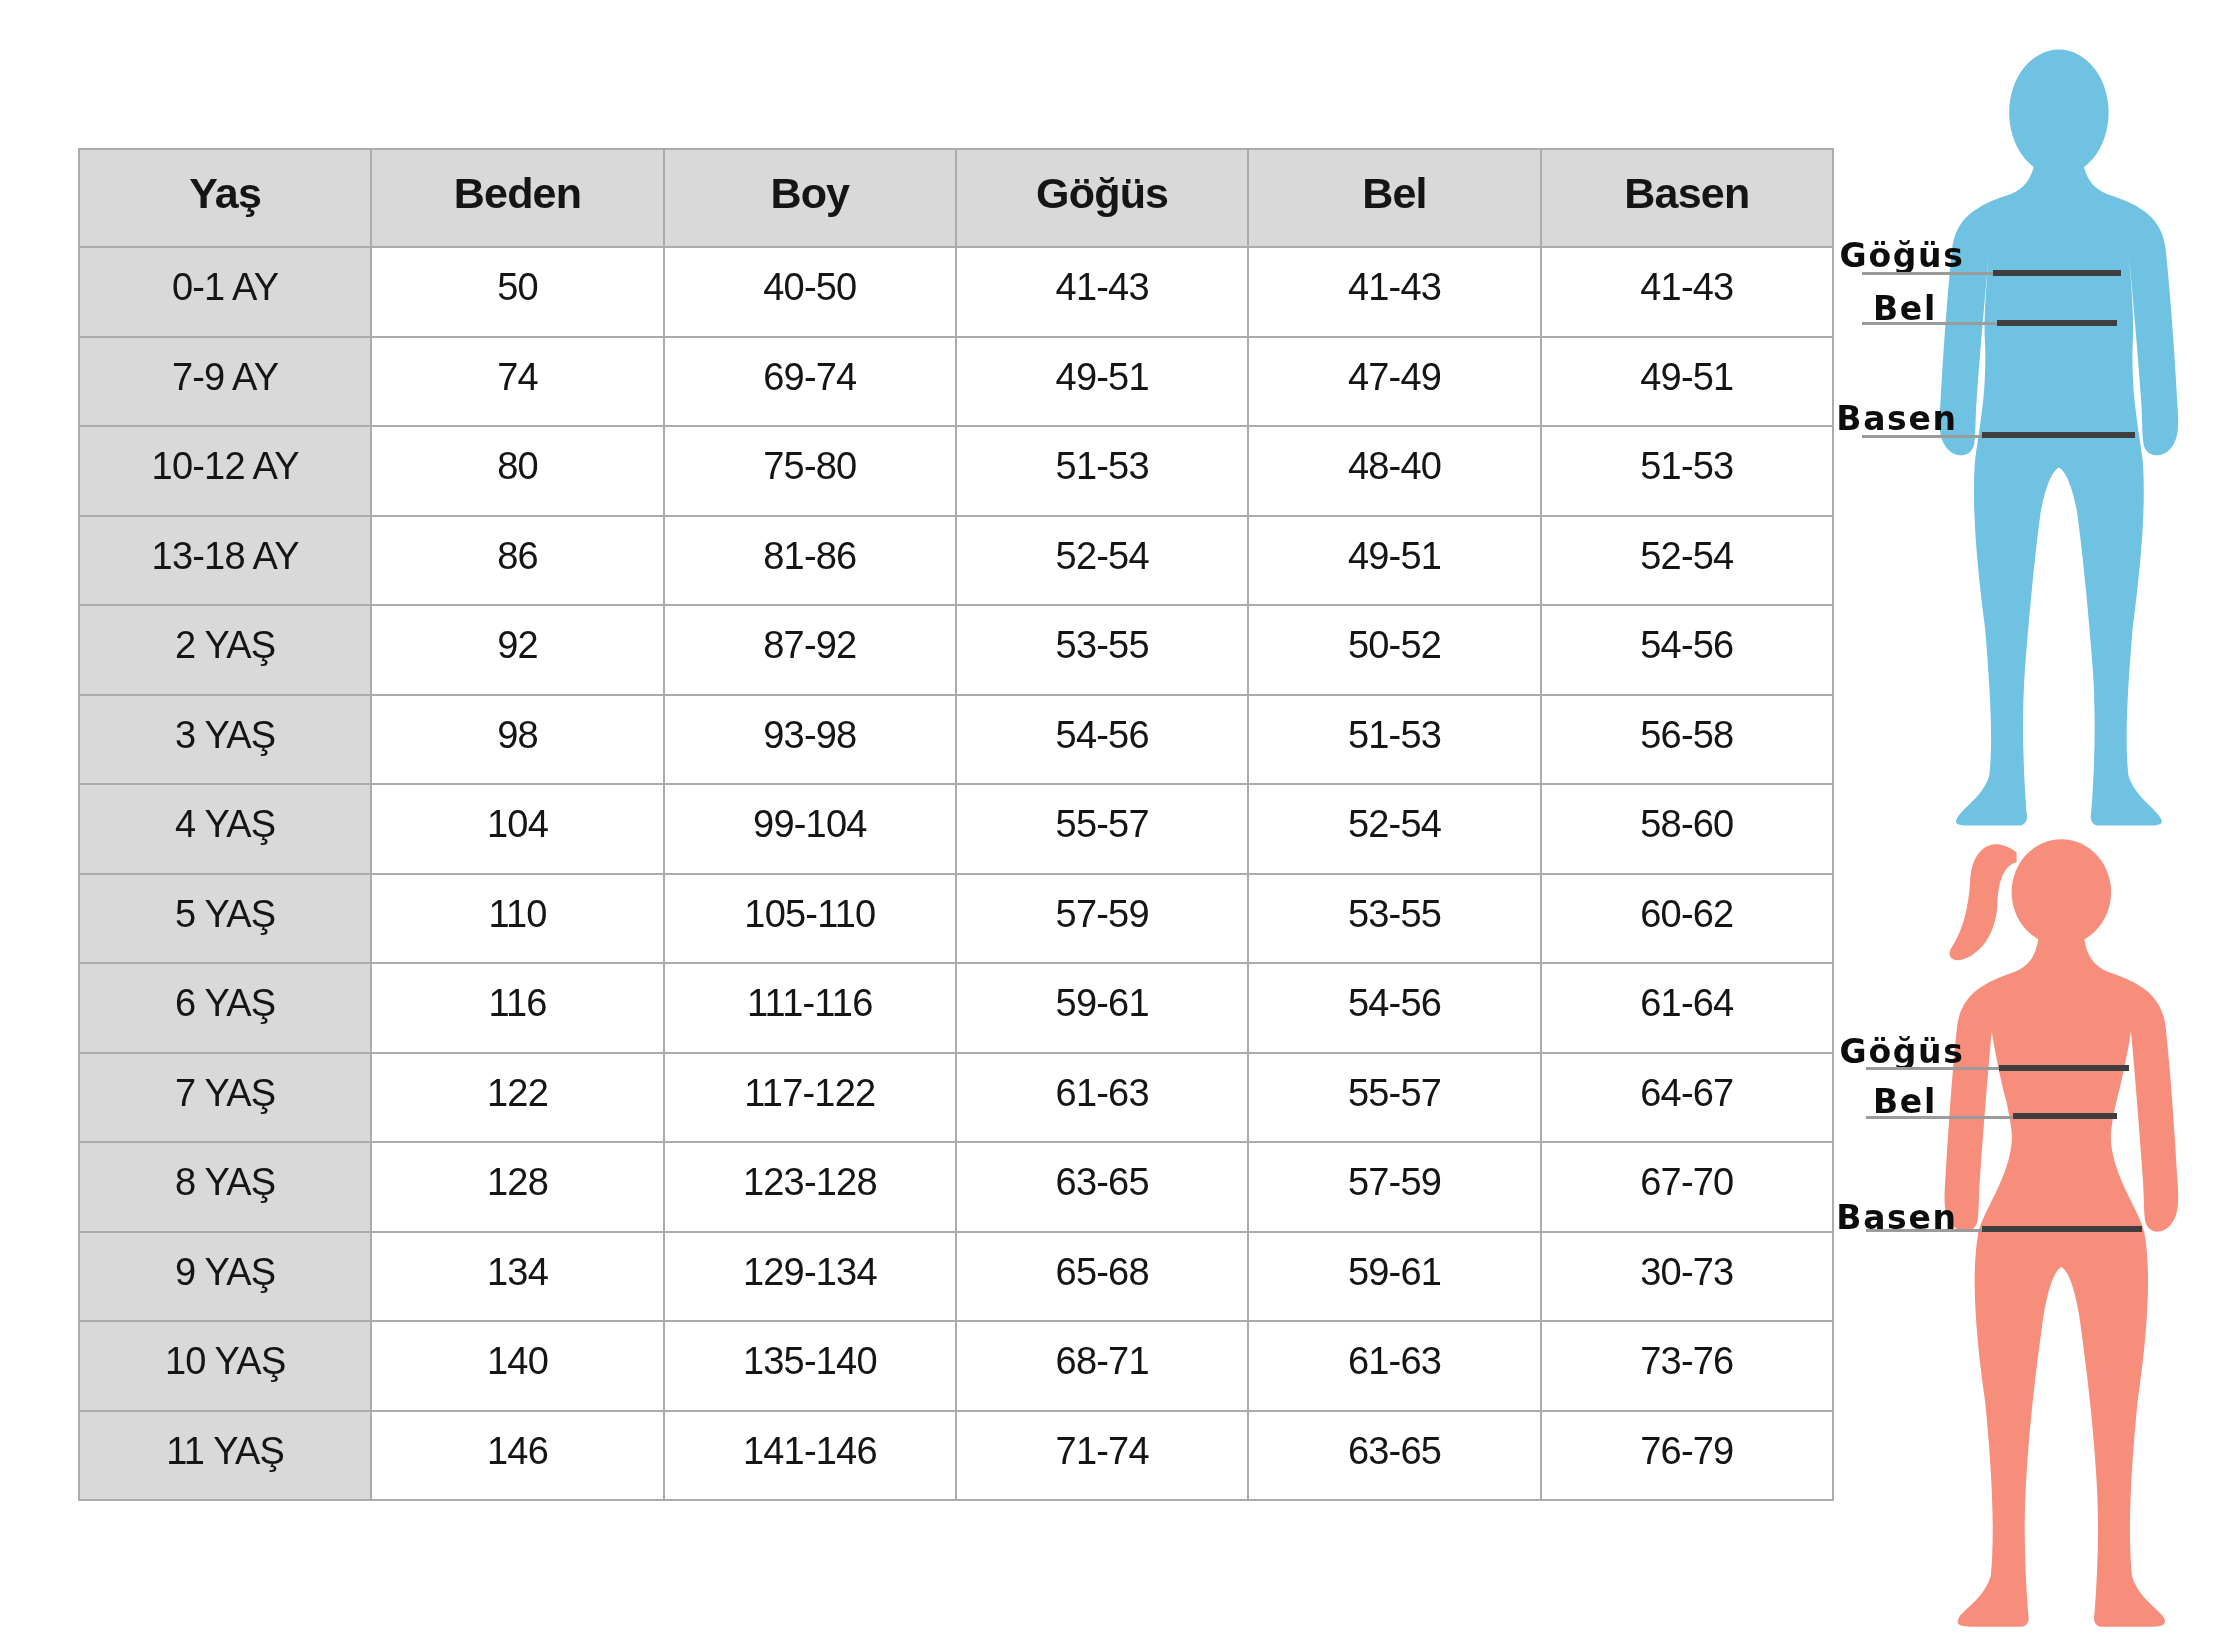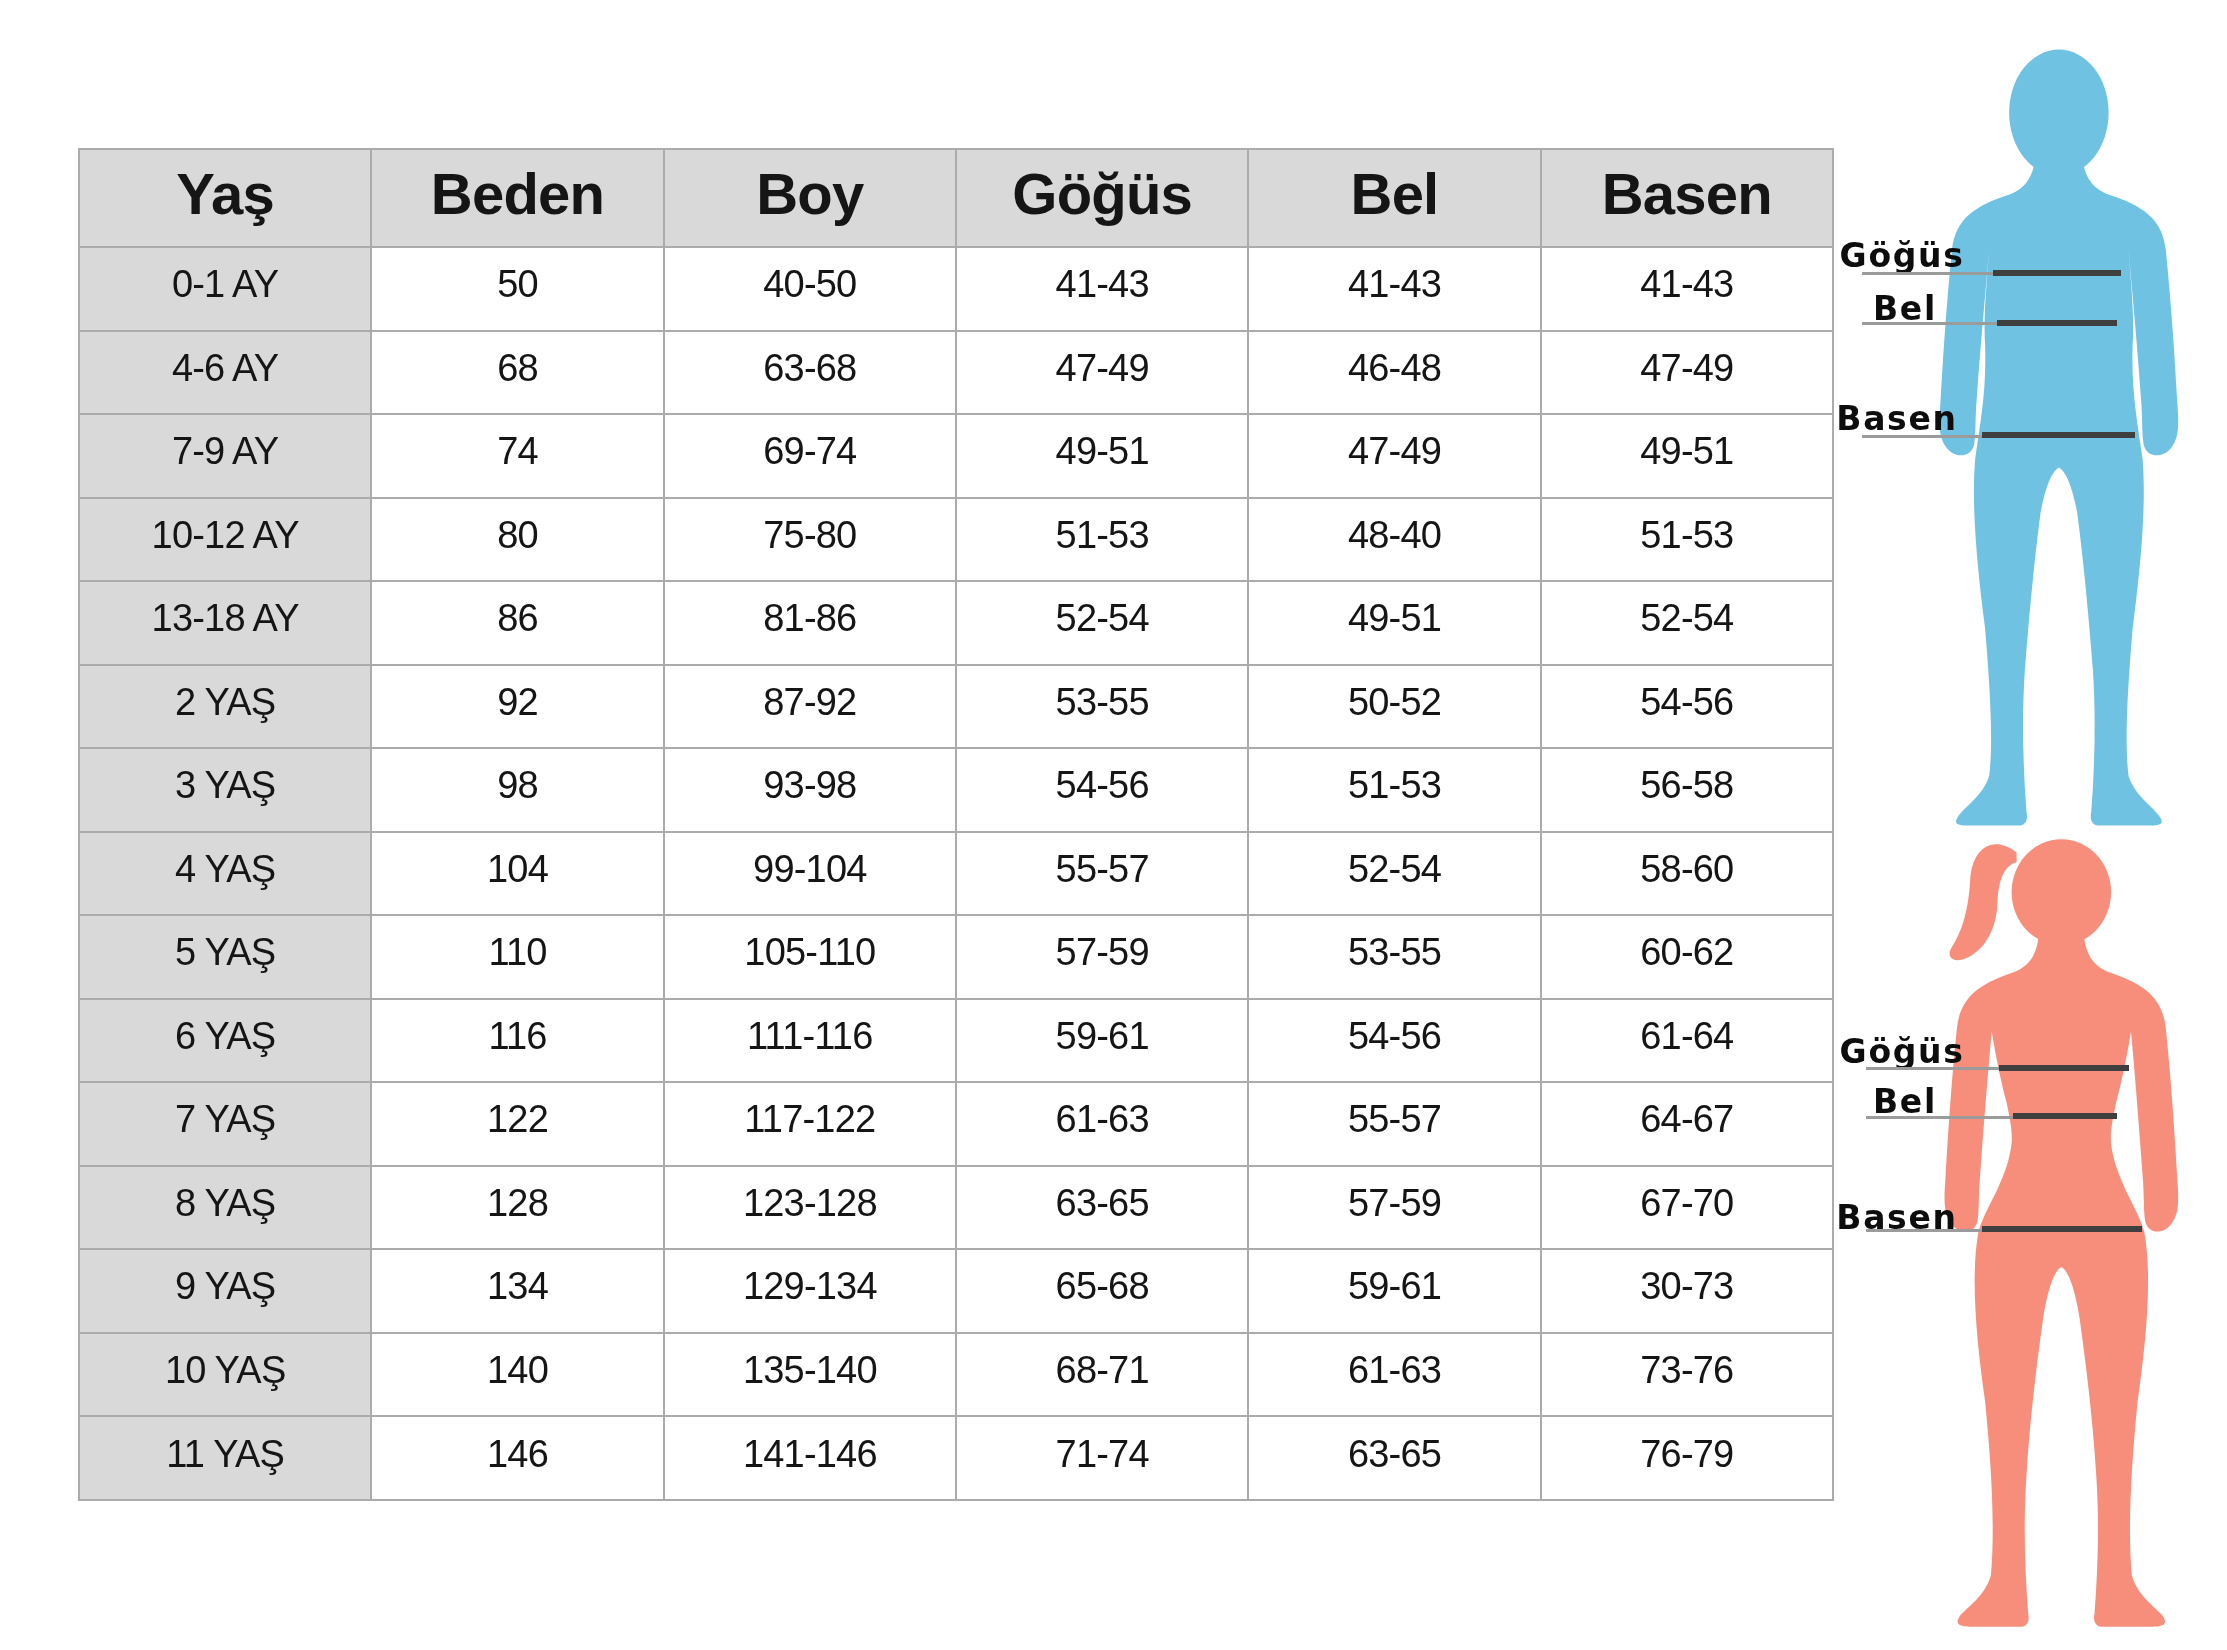--- a/index.html
+++ b/index.html
@@ -17,21 +17,21 @@
     border:2.5px solid var(--grid,#ababab);
     text-align:center;vertical-align:middle;
     color:var(--text,#151515);
     letter-spacing:-0.8px;
     padding:0 0 8.3px 0;
   }
   .size-table thead tr{height:98px;}
   .size-table tbody tr{height:74px;}
   .size-table th{
     background:var(--header-bg,#d9d9d9);
-    font-weight:bold;font-size:58px;
+    font-weight:bold;font-size:43px;
   }
   .size-table td{background:#ffffff;font-size:38px;}
   .size-table td.label-col{background:var(--rowlabel-bg,#d9d9d9);}
 
   
   .figure{position:absolute;width:395px;}
   #boy-figure{left:1833px;top:46px;height:784px;}
   #girl-figure{left:1833px;top:829px;height:821px;}
   .figure svg{position:absolute;left:104px;top:0;}
   .fill-boy{fill:var(--boy-color,#6fc2e2);}
@@ -82,28 +82,20 @@
       </tr>
   </thead>
   <tbody>
       <tr>
         <td class="label-col">0-1 AY</td>
         <td>50</td>
         <td>40-50</td>
         <td>41-43</td>
         <td>41-43</td>
         <td>41-43</td>
-      </tr>
-      <tr>
-        <td class="label-col">4-6 AY</td>
-        <td>68</td>
-        <td>63-68</td>
-        <td>47-49</td>
-        <td>46-48</td>
-        <td>47-49</td>
       </tr>
       <tr>
         <td class="label-col">7-9 AY</td>
         <td>74</td>
         <td>69-74</td>
         <td>49-51</td>
         <td>47-49</td>
         <td>49-51</td>
       </tr>
       <tr>

